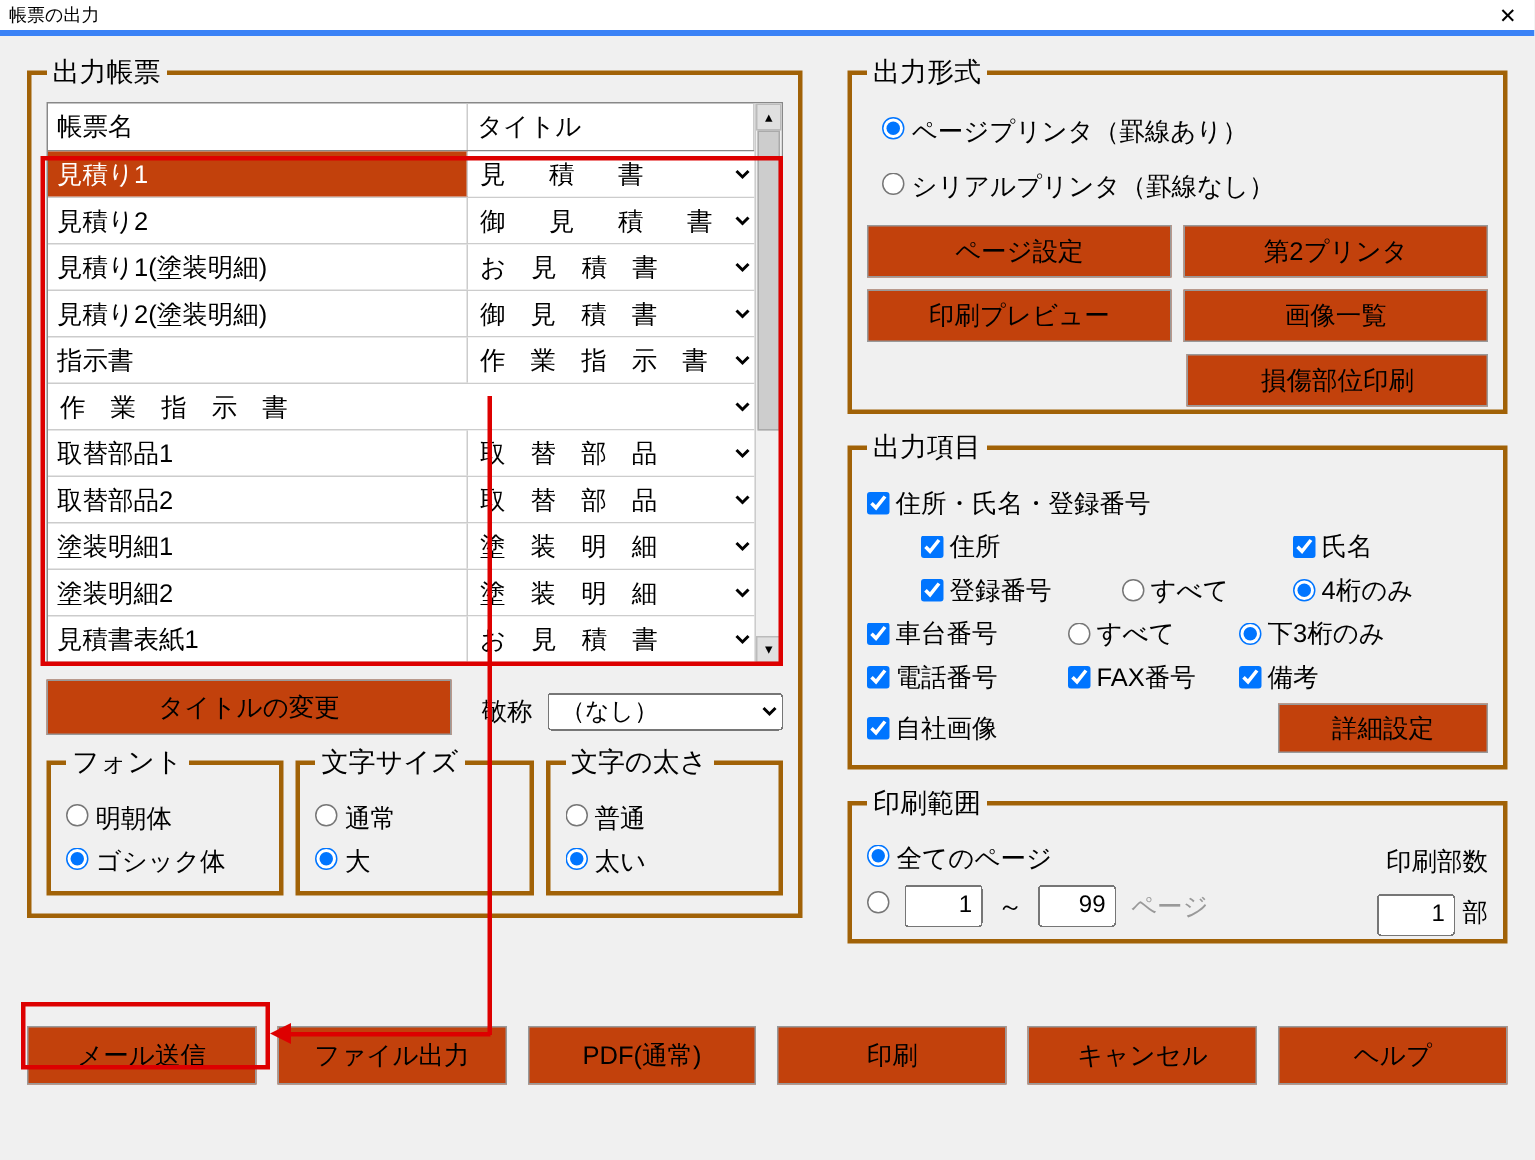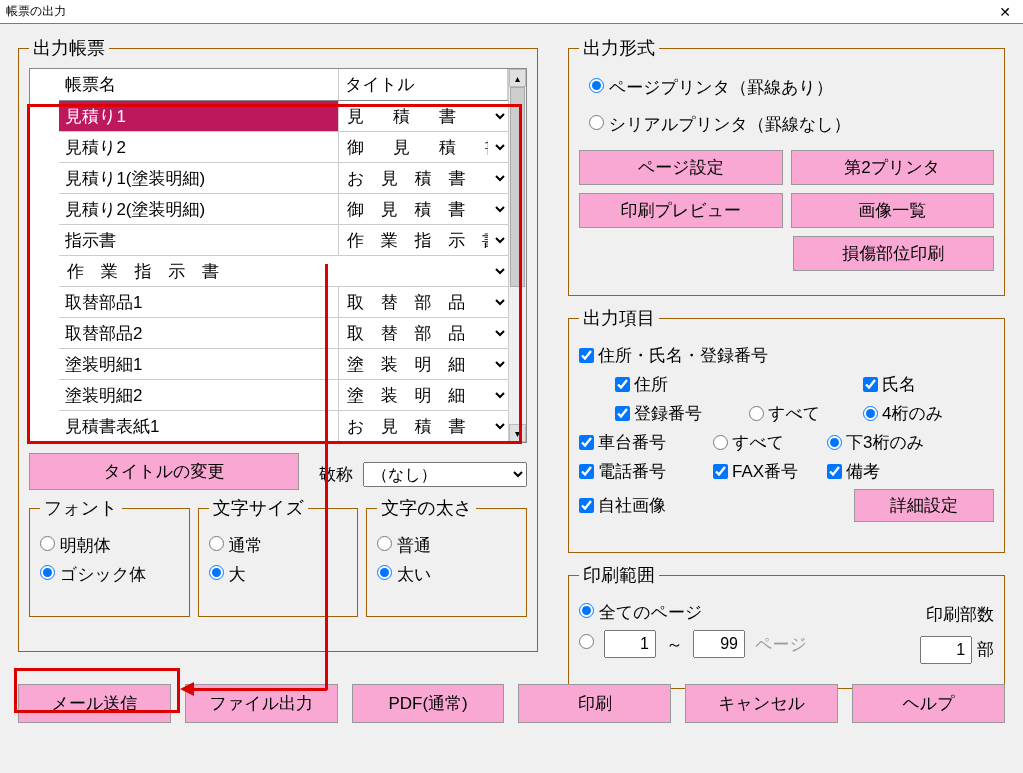--- a/index.html
+++ b/index.html
@@ -7,60 +7,60 @@
   font-family: "MS PGothic", "Meiryo", sans-serif;
   font-size: 16px;
   background: #f0f0f0;
   width: 1023px;
   height: 773px;
   overflow: hidden;
 }
 .titlebar {
   height: 24px;
   background: #fff;
-  border-bottom: 1px solid #3b82f6;
+  border-bottom: 4px solid #3b82f6;
   display: flex;
   align-items: center;
   justify-content: space-between;
   padding: 0 6px;
   font-size: 12px;
 }
 .titlebar .close { font-size: 14px; cursor: pointer; padding: 0 6px; }
 .content {
   display: flex;
   padding: 12px 18px 8px 18px;
   gap: 30px;
   height: calc(100% - 24px);
 }
 .left-col { width: 520px; display: flex; flex-direction: column; }
 .right-col { flex: 1; display: flex; flex-direction: column; }
 
-fieldset { border: 1px solid #a16207; padding: 8px 10px 24px 10px; margin-bottom: 10px; }
+fieldset { border: 3px solid #a16207; padding: 8px 10px 2px 10px; margin-bottom: 10px; }
 legend { padding: 0 4px; font-size: 18px; }
 
 .table-wrap { display: flex; border: 1px solid #888; background: #fff; }
-.table-main { flex: 1; margin-left: 29px; }
+.table-main { flex: 1; }
 .table-header { display: flex; border-bottom: 1px solid #888; }
 .th { padding: 4px 6px; font-size: 17px; border-right: 1px solid #ccc; }
 .th-name { width: 280px; }
 .th-title { flex: 1; }
 .tr { display: flex; border-bottom: 1px solid #ccc; height: 31px; align-items: stretch; }
 .td-name { width: 280px; padding: 4px 6px; font-size: 17px; border-right: 1px solid #ccc; display: flex; align-items: center; }
 .td-title { flex: 1; display: flex; align-items: stretch; }
 .td-title select { width: 100%; border: none; font-size: 17px; font-family: inherit; background: #fff; padding: 0 4px; letter-spacing: 6px; }
-.tr.selected .td-name { background: #be185d; color: #fff; }
+.tr.selected .td-name { background: #c2410c; color: #fff; }
 .scrollbar { width: 18px; background: #f0f0f0; border-left: 1px solid #ccc; position: relative; }
 .scrollbar .arrow { height: 18px; text-align: center; font-size: 10px; line-height: 18px; background: #e0e0e0; border: 1px solid #bbb; }
 .scrollbar .thumb { position: absolute; top: 18px; left: 1px; right: 1px; height: 200px; background: #cdcdcd; border: 1px solid #aaa; }
 .scrollbar .arrow-down { position: absolute; bottom: 0; width: 100%; }
 
 .red-box { border: 3px solid #d00; position: absolute; pointer-events: none; }
 
 .btn {
-  background: #f9a8d4;
+  background: #c2410c;
   border: 1px solid #999;
   font-family: inherit;
   font-size: 17px;
   padding: 6px 0;
   cursor: pointer;
   text-align: center;
 }
 .wide-btn { width: 270px; margin-bottom: 6px; }
 
 .row-flex { display: flex; align-items: center; gap: 10px; }

